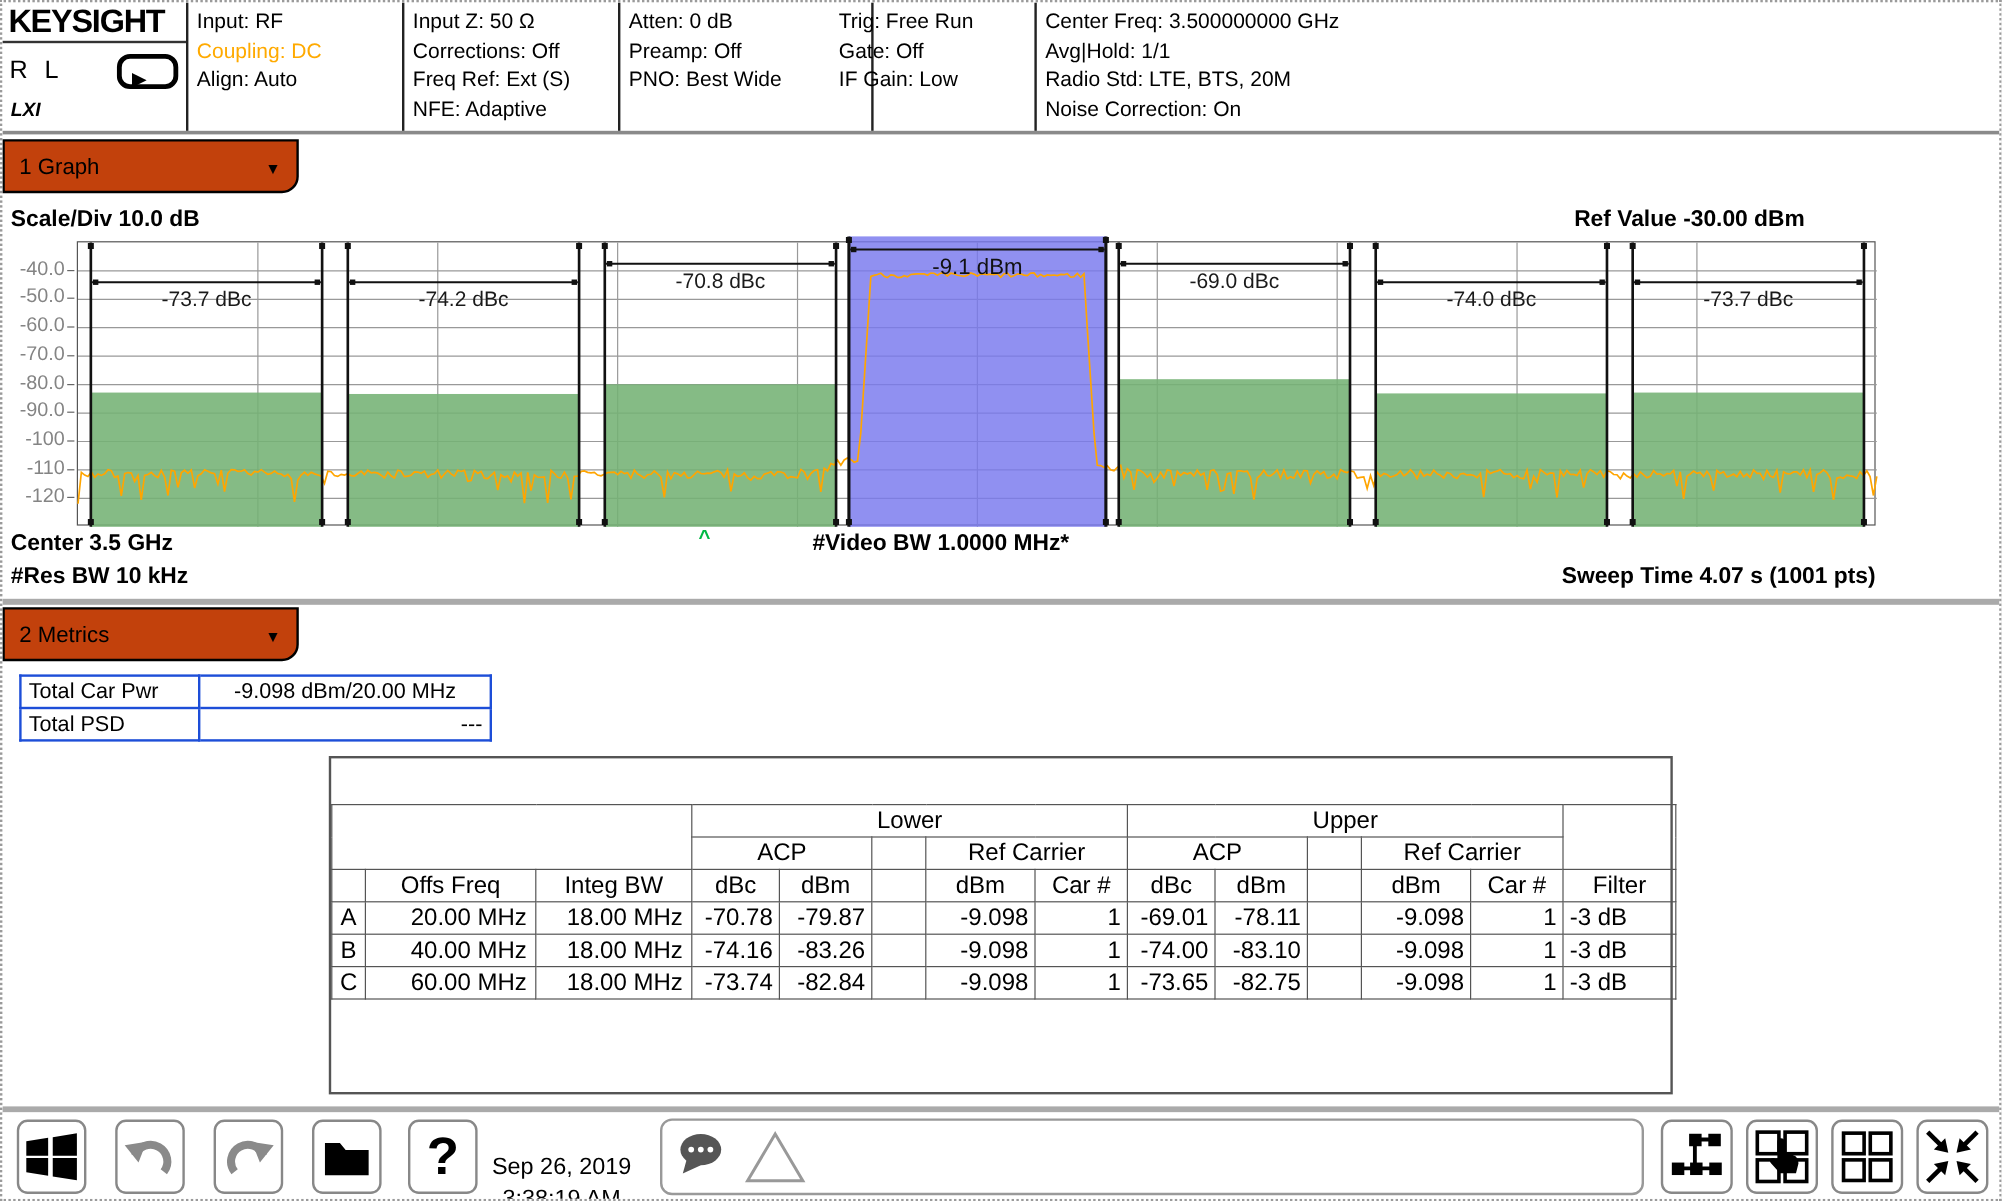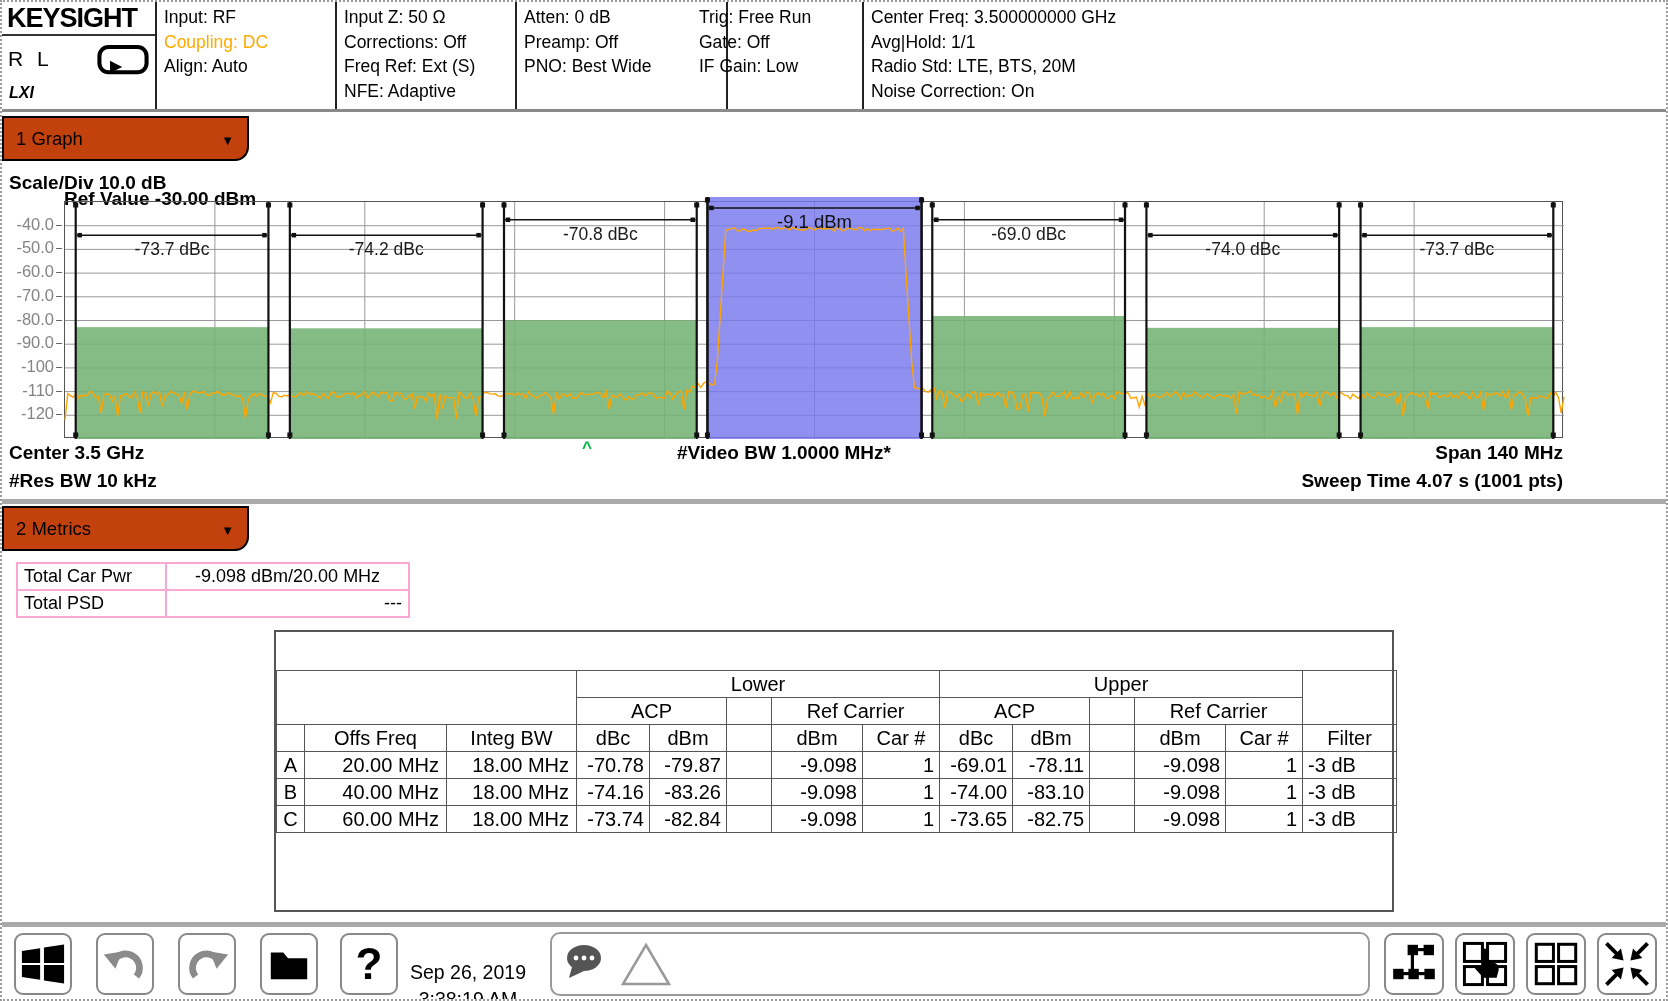--- a/index.html
+++ b/index.html
@@ -25,37 +25,37 @@
   .divider { position:absolute; left:0; width:1668px; background:#aaa; }
   .d1 { top:497px; height:5px; } .d2 { top:920px; height:5px; }
   .pane-tab { position:absolute; left:0; width:247px; height:45px; background:#c2410c;
     border:2px solid #000; border-radius:0 0 14px 0; font-size:18.5px; display:flex; align-items:center; }
   .pane-tab .tab-label { padding-left:12px; }
   .dd-arrow { position:absolute; right:13px; top:15px; font-size:13px; }
   
   .graph-pane { position:absolute; left:0; top:110px; width:1668px; height:387px; }
   .g-tab { top:4px; }
   .scale-label { position:absolute; left:7px; top:60px; font-weight:bold; font-size:19px;text-align:right; }
-  .ref-label { position:absolute; left:62px; top:60px; width:1440px; text-align:left; font-weight:bold; font-size:19px;margin-top:16px; }
+  .ref-label { position:absolute; left:62px; top:60px; width:1440px; text-align:right; font-weight:bold; font-size:19px; }
   #y-axis { position:absolute; left:0; top:89px; width:60px; height:237px; }
   .ytick { position:absolute; right:8px; width:50px; text-align:right; font-size:16.5px; color:#848484; }
   .ytickmark { position:absolute; right:0; width:6px; height:1px; background:#666; }
   #plot { position:absolute; left:62px; top:89px; width:1499px; height:237px; border:1px solid #555; }
   #plot svg { overflow:visible; display:block; }
   .trace-caret { position:absolute; left:580px; top:326px; font-size:17px; font-weight:bold; }
   .g-foot { position:absolute; font-weight:bold; font-size:19px; white-space:nowrap; }
   .f-center { left:7px; top:330px; } .f-resbw { left:7px; top:358px; }
   .f-vbw  { left:62px; top:330px; width:1440px; text-align:center; }
   .f-span { left:62px; top:330px; width:1499px; text-align:right; }
   .f-sweep{ left:62px; top:358px; width:1499px; text-align:right; }
   
   .metrics-pane { position:absolute; left:0; top:502px; width:1668px; height:418px; }
   .m-tab { top:2px; }
   .sum-table { position:absolute; left:14px; top:58px; width:394px; border-collapse:collapse; font-size:18px; }
-  .sum-table td { border:2px solid #f9a8d4; height:27px; padding:0 6px; }
+  .sum-table td { border:2px solid #1d4ed8; height:27px; padding:0 6px; }
   .sum-label { width:150px; padding-left:9px; }
   .sum-val { width:244px; text-align:center; }
   .sum-val.dash { text-align:right; }
   .tbox { position:absolute; left:272px; top:126px; width:1120px; height:282px; border:2px solid #555; background:#fff; }
   .acp-table { border-collapse:collapse; table-layout:fixed; width:1116px; font-size:20px;margin-top:38px; }
   .acp-table td { border:1px solid #555; height:27px; padding:0 4px; white-space:nowrap; overflow:hidden; }
   .acp-table .ctr { text-align:center; }
   .acp-table .num { text-align:right; padding-right:5px; }
   .acp-table .freq { text-align:right; padding-right:7px; }
   .acp-table .fil { text-align:left; padding-left:5px; }
@@ -241,21 +241,20 @@
           <text x="1177.7857142857142" y="53.325" text-anchor="middle" font-size="17.5" fill="#1a1a1a">-74.0 dBc</text>
           <text x="1391.9285714285716" y="53.325" text-anchor="middle" font-size="17.5" fill="#1a1a1a">-73.7 dBc</text>
           <text x="749.5" y="26.07" text-anchor="middle" font-size="18.5" fill="#111">-9.1 dBm</text>
         </svg>
     </div>
     <div class="trace-caret" style="color: rgb(0, 185, 68);">^</div>
 
     <div class="g-foot f-center">Center 3.5 GHz</div>
     <div class="g-foot f-resbw">#Res BW 10 kHz</div>
     <div class="g-foot f-vbw">#Video BW 1.0000 MHz*</div>
-    <div class="g-foot f-span">Span 140 MHz</div>
     <div class="g-foot f-sweep">Sweep Time 4.07 s (1001 pts)</div>
   </div>
 
   <div class="divider d1"></div>
 
   <div class="metrics-pane">
     <div class="pane-tab m-tab">
       <span class="tab-label">2 Metrics</span>
       <span class="dd-arrow">▼</span>
     </div>

